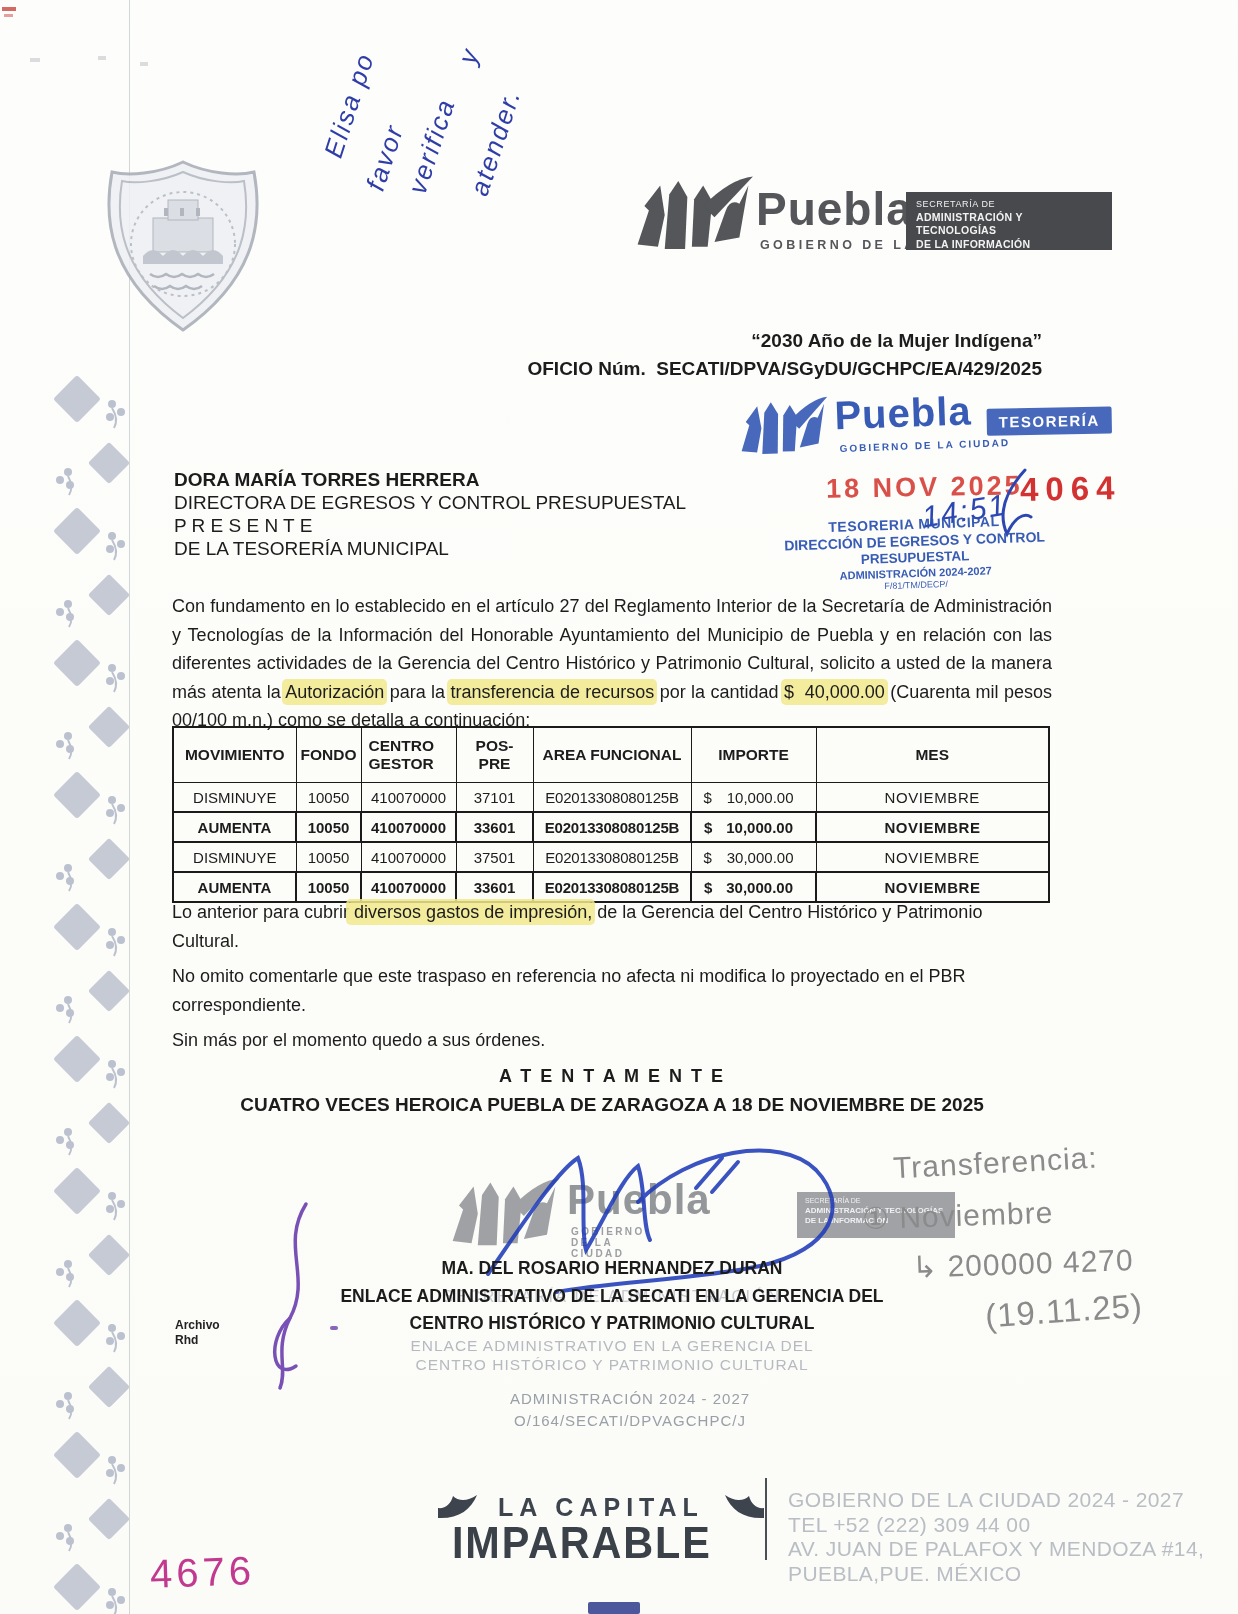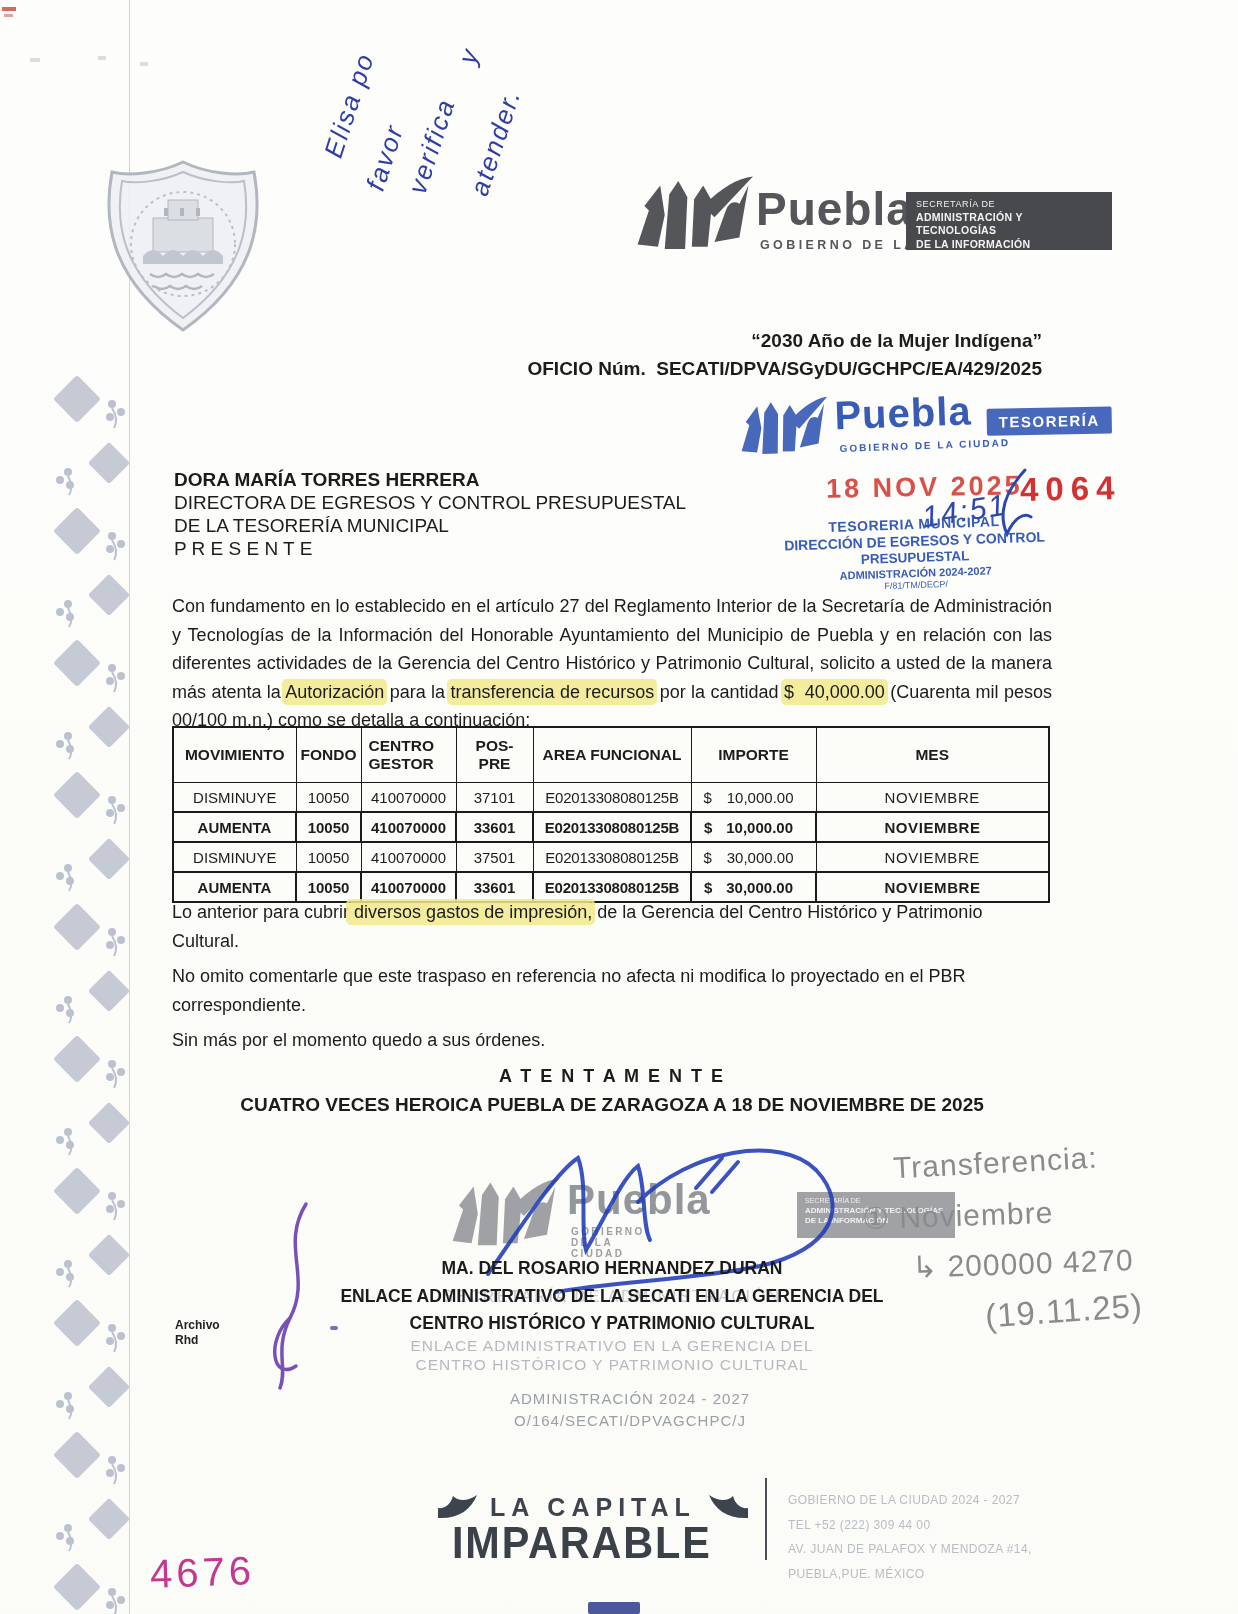--- a/index.html
+++ b/index.html
@@ -58,25 +58,25 @@
   .admin-gray{color:#9aa0a8;font-size:15px;letter-spacing:1px;line-height:22px;text-align:center;width:460px;}
   .wm{opacity:.8;}
   .wm-word{font-size:42px;font-weight:bold;color:#7a7d83;letter-spacing:1px;}
   .wm-tag{font-size:10px;font-weight:bold;color:#85888e;letter-spacing:2.4px;}
   .wm-box{background:#7e8187;color:#eceef0;width:158px;height:46px;padding:5px 8px;box-sizing:border-box;line-height:1.25;opacity:.9;}
   .wm-box .l1{font-size:7px;}
   .wm-box .l2{font-size:8px;font-weight:bold;}
   
   .pencil{color:#8b8b8b;font-size:30px;letter-spacing:1px;}
   
-  .cap-row{display:flex;align-items:center;gap:12px;}
+  .cap-row{display:flex;align-items:center;gap:20px;}
   .cap-top{font-size:25px;font-weight:bold;letter-spacing:6px;color:#3d444d;}
   .cap-bottom{font-size:44px;font-weight:bold;letter-spacing:2px;color:#3a4149;transform:scaleX(.94);transform-origin:left;}
   .divider-v{width:2px;background:#4a4f55;}
-  .footer-right{color:#b9bec4;font-size:12px;line-height:24.5px;letter-spacing:.4px;}
+  .footer-right{color:#b9bec4;font-size:21px;line-height:24.5px;letter-spacing:.4px;}
   .archivo{font-size:12px;font-weight:bold;line-height:15px;color:#222;}
   .magenta-hand{color:#c23a8f;font-size:40px;letter-spacing:4px;transform:rotate(-2deg);}
   .note-line{font-style:italic;color:#2e3da8;font-size:26px;letter-spacing:2px;transform:rotate(-72deg);transform-origin:0 0;white-space:nowrap;}
   .fold-line{width:1px;background:#b8bac0;opacity:.6;}
   .smudge{background:#2d3a8c;border-radius:2px;opacity:.85;}
   .corner-red{background:#c9453f;opacity:.8;}
 </style>
 </head>
 <body>
 
@@ -171,22 +171,22 @@
         <use href="#pmark"></use>
       </svg>
     <div class="abs tes-brand" style="left:100px;top:2px;">Puebla</div>
     <div class="abs tes-tag" style="left:104px;top:52px;">GOBIERNO DE LA CIUDAD</div>
     <div class="abs tes-box" style="left:252px;top:24px;transform:rotate(1deg);">TESORERÍA</div>
   </div>
 
   <div class="abs recipient" style="left:174px;top:468px;">
     <div style="font-weight:bold;">DORA MARÍA TORRES HERRERA</div>
     <div>DIRECTORA DE EGRESOS Y CONTROL PRESUPUESTAL</div>
+    <div>P R E S E N T E</div>
     <div>DE LA TESORERÍA MUNICIPAL</div>
-    <div>P R E S E N T E</div>
   </div>
 
   <div class="abs red-stamp" style="left:826px;top:472px;">18 NOV 2025</div>
   <div class="abs red-folio" style="left:1020px;top:470px;">4064</div>
   <div class="abs hand-blue" style="left:922px;top:494px;">14:51</div>
   <svg class="abs" style="left:985px;top:462px;" width="50" height="76">
     <path d="M40 8 C 20 30, 13 52, 22 72 C 29 56, 39 50, 46 55" stroke="#2c46b2" stroke-width="3" fill="none" stroke-linecap="round"></path>
   </svg>
   <div class="abs office-stamp blue" style="left:735px;top:516px;">
     <div class="s1">TESORERIA MUNICIPAL</div>

